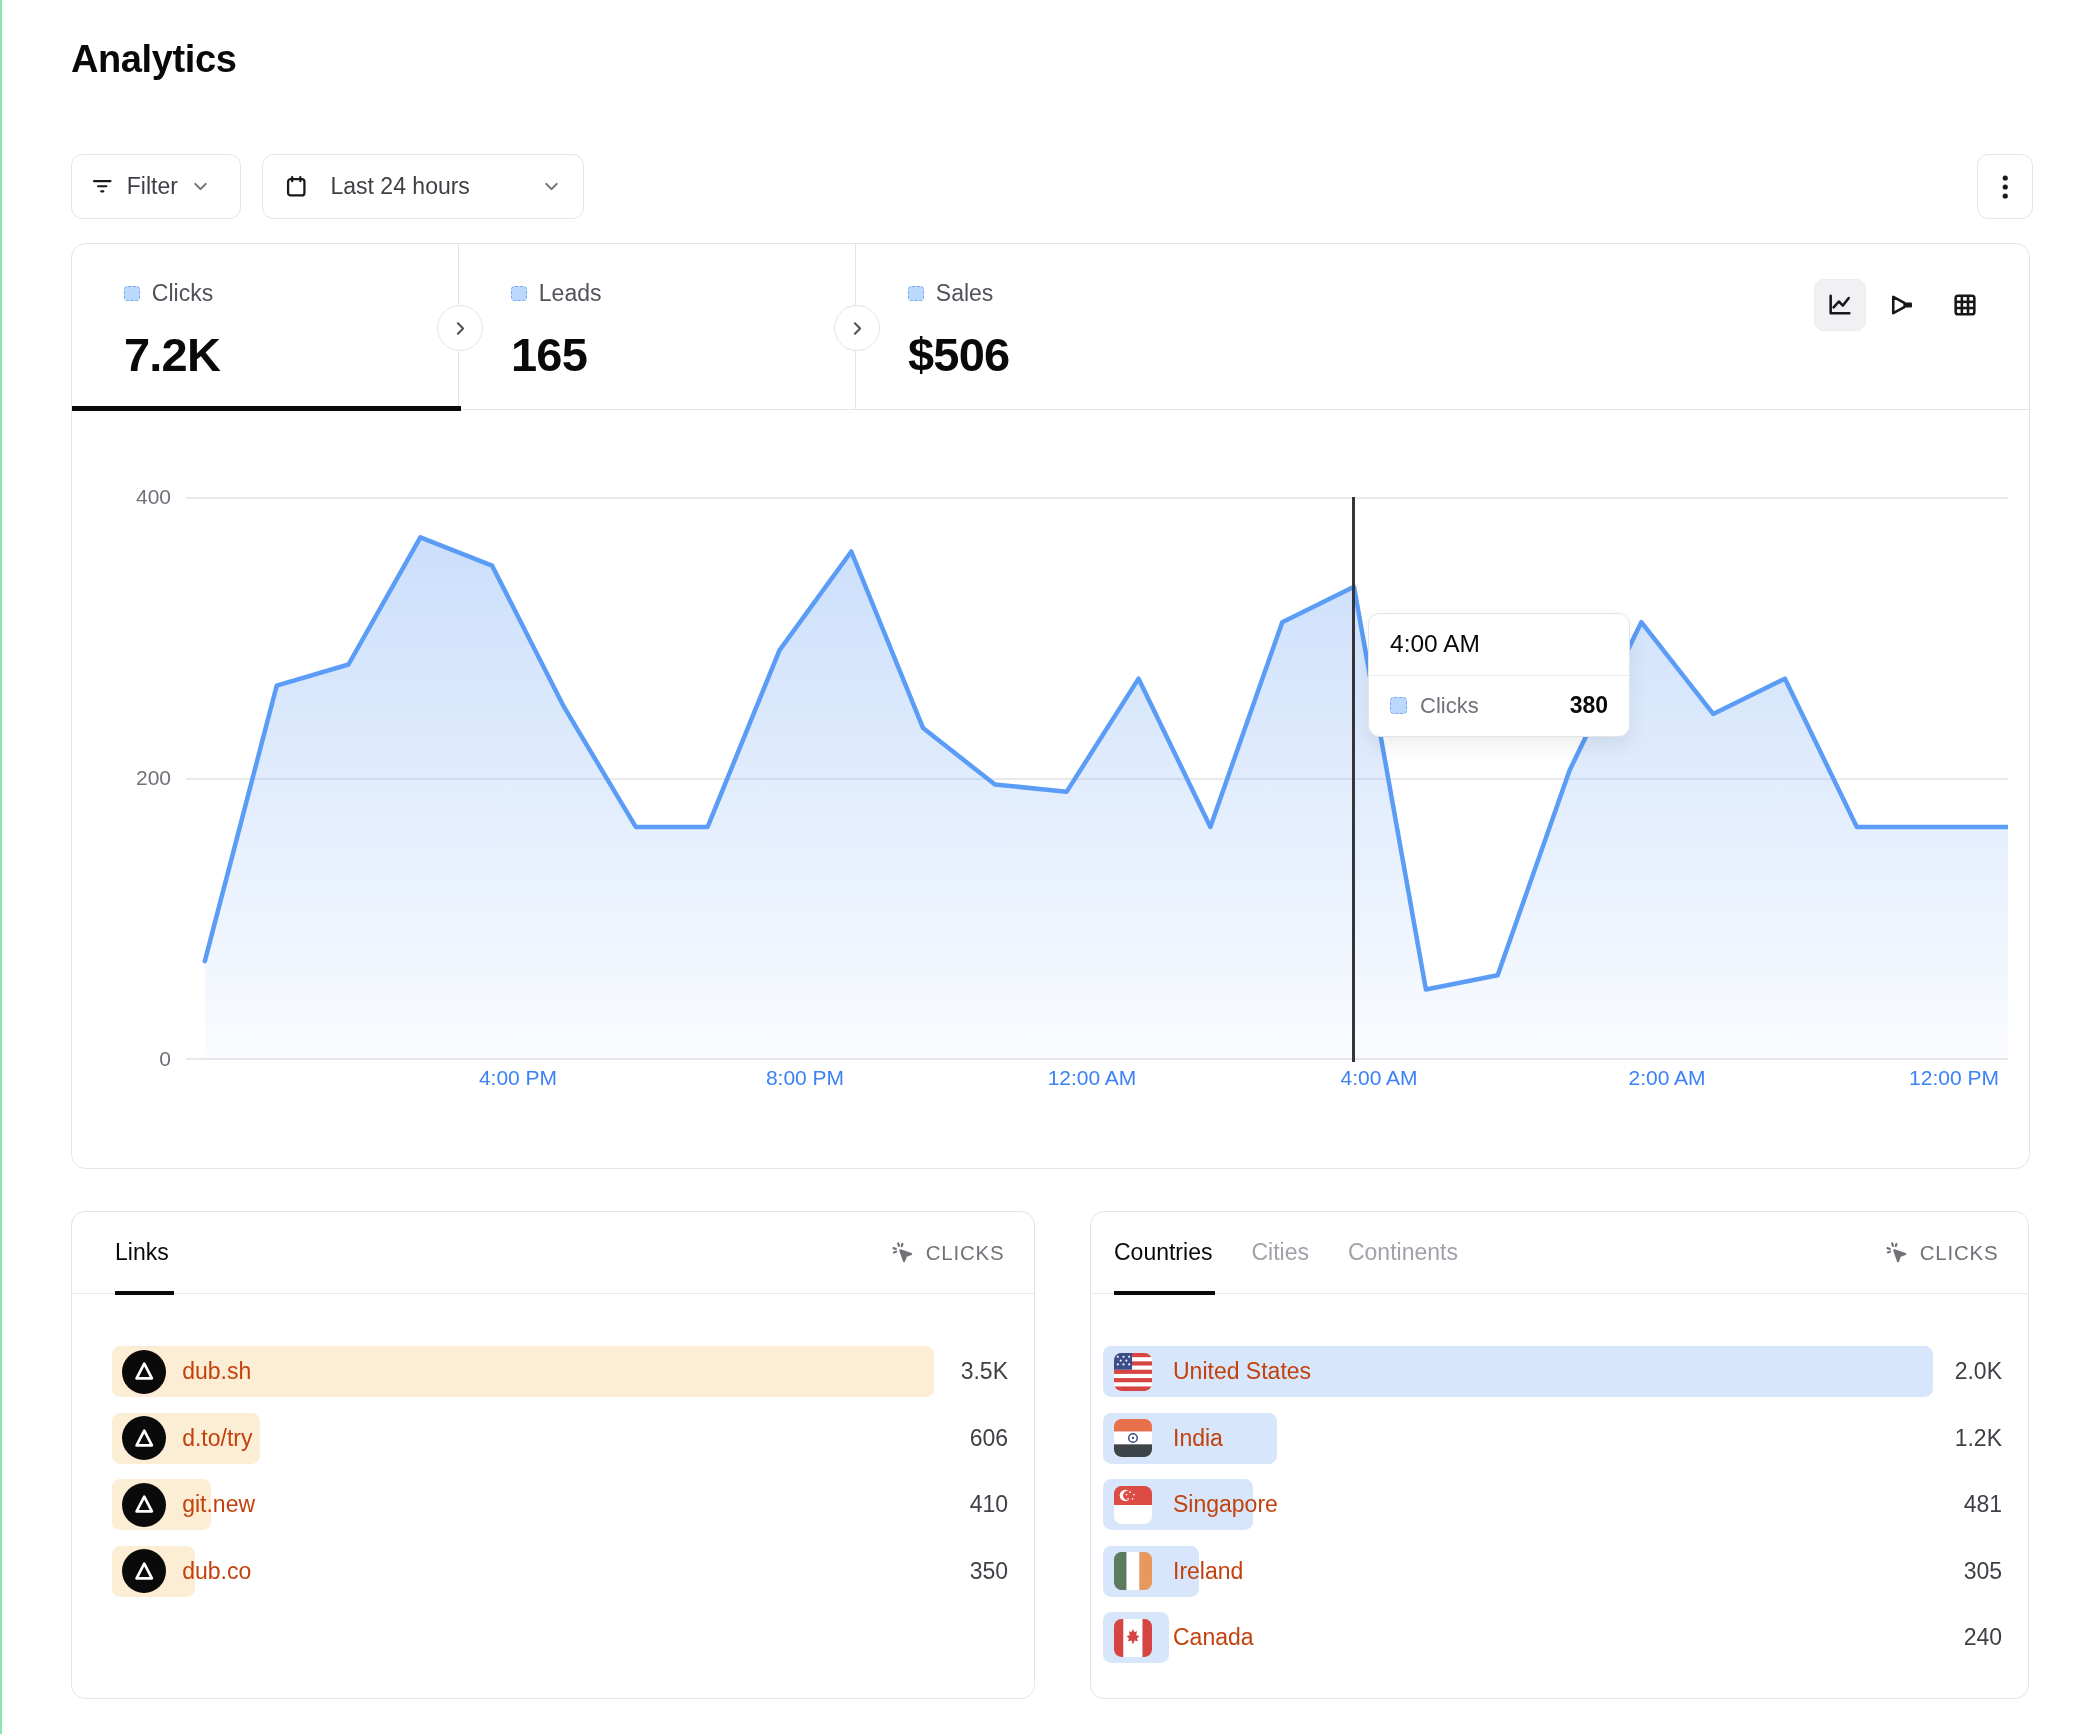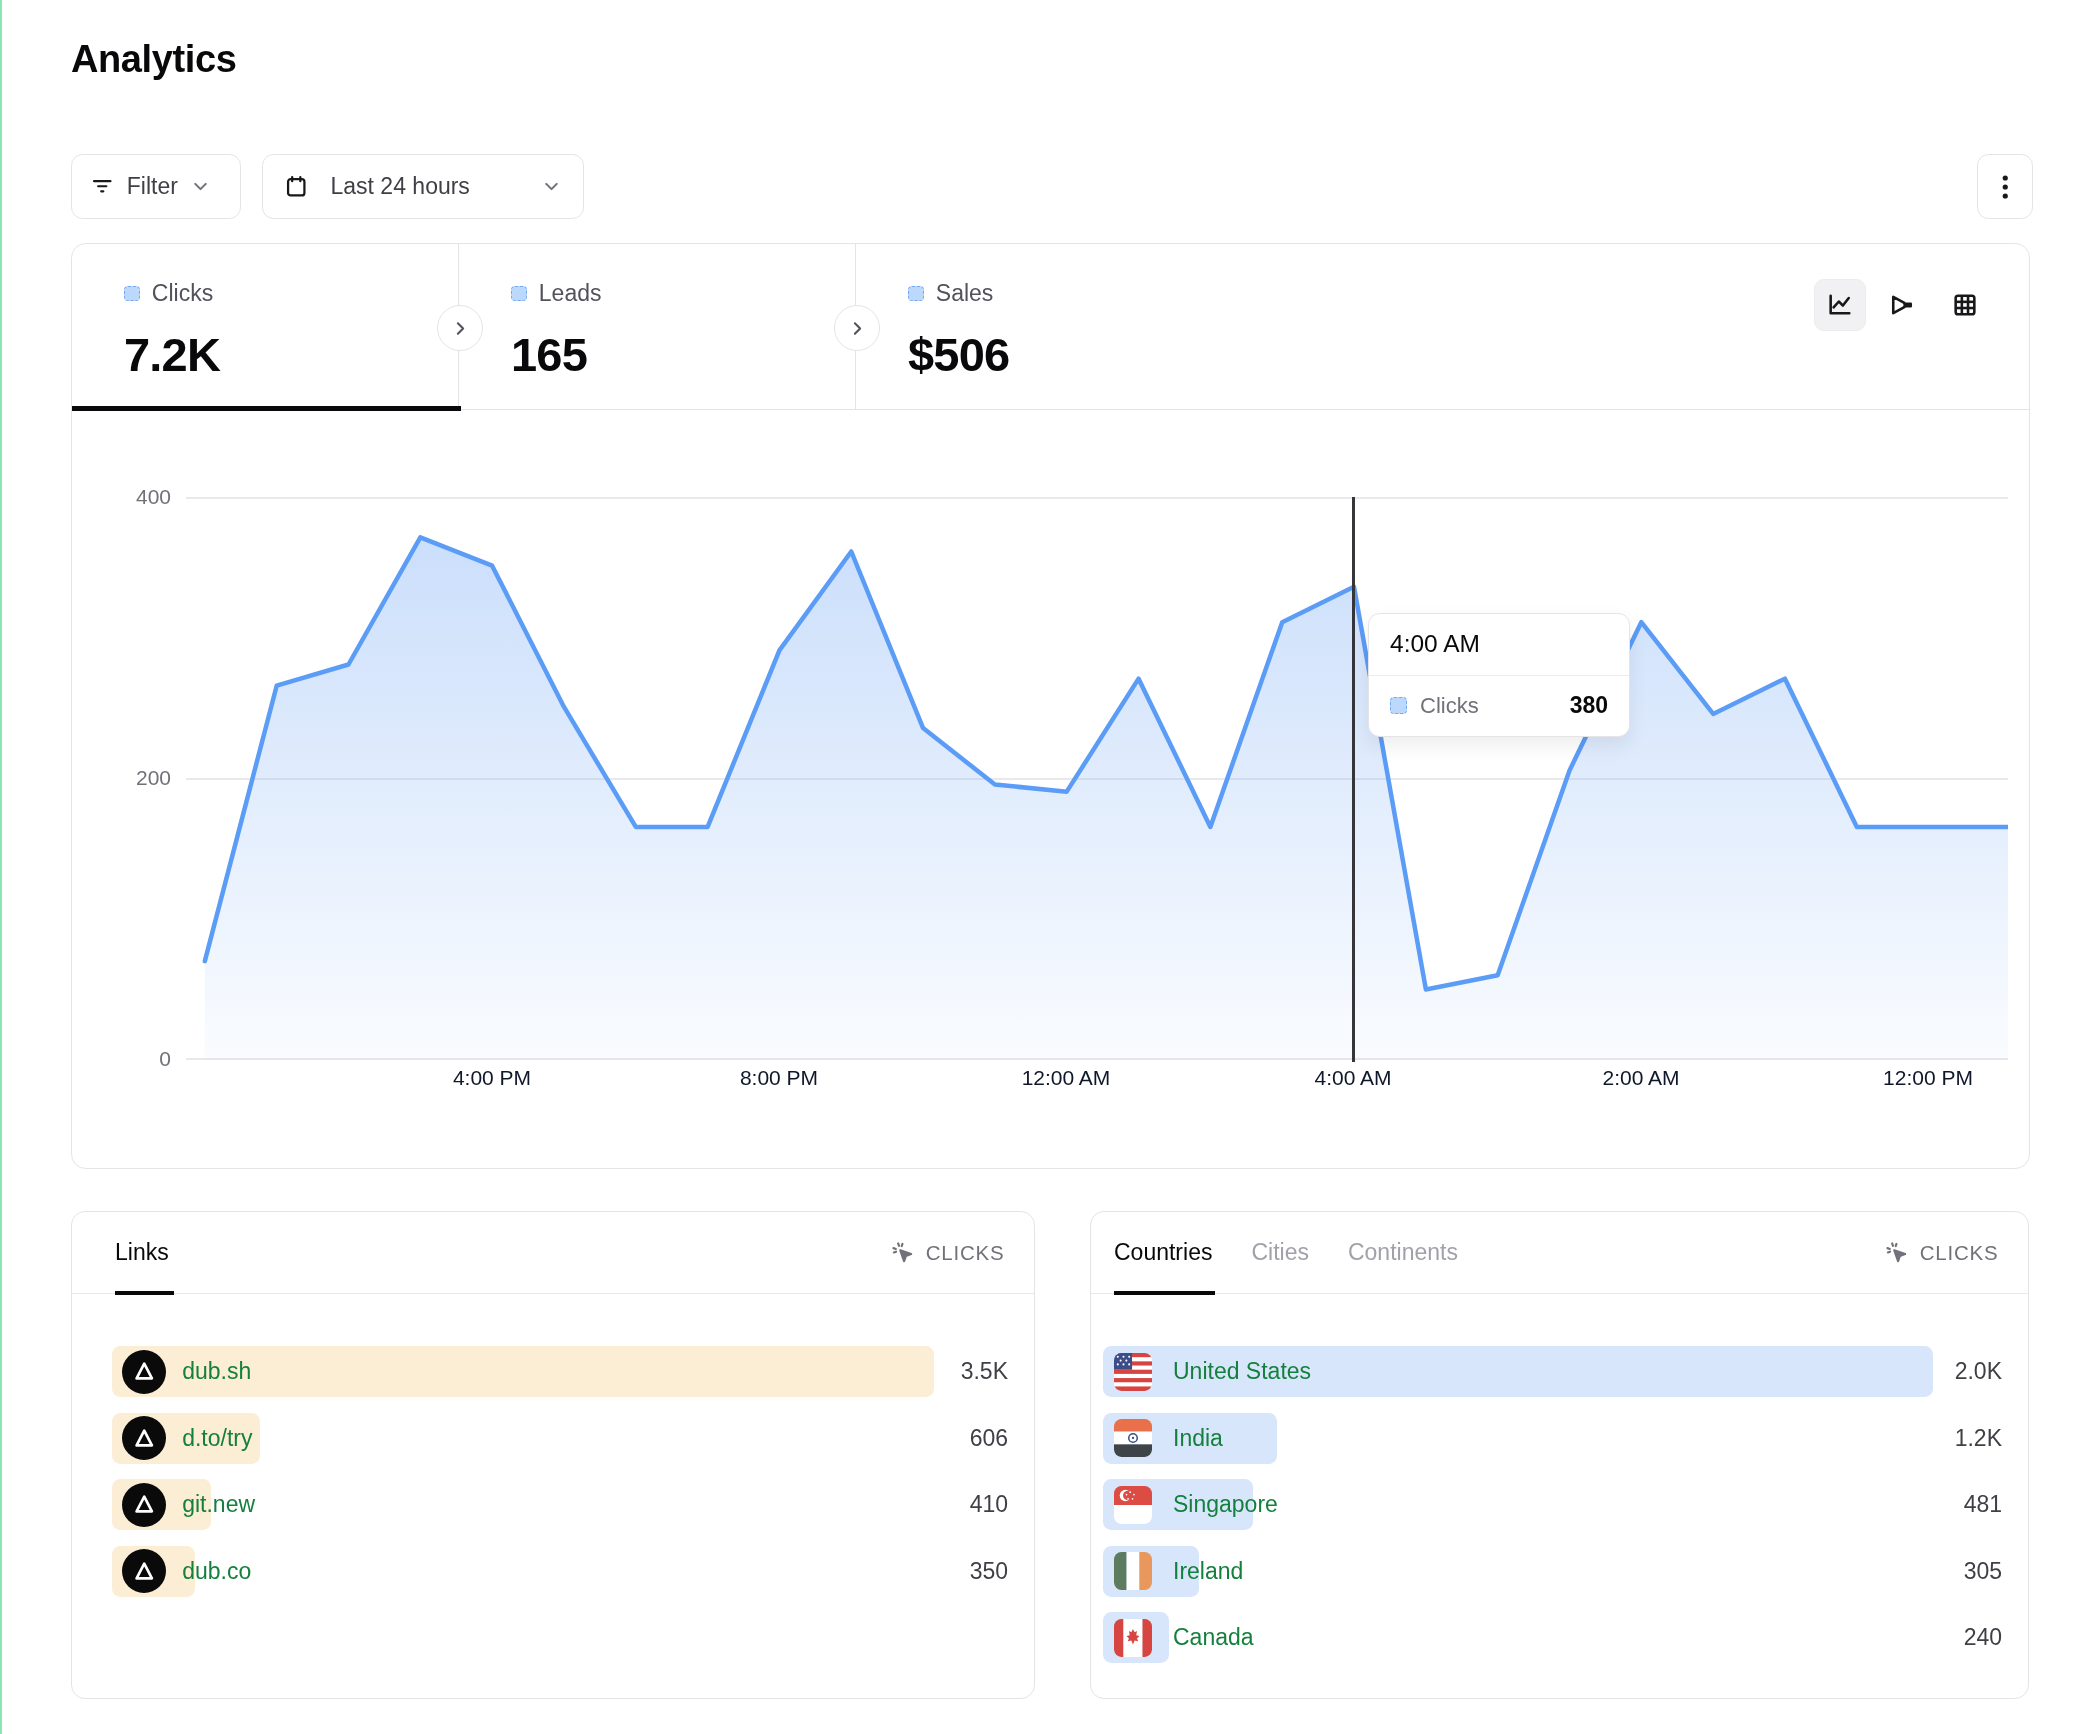--- a/index.html
+++ b/index.html
@@ -31,21 +31,21 @@
   .seg-chevron { position:absolute; top:61px; width:46px; height:46px; border-radius:50%; background:#fff; border:1.6px solid #e4e4e7; display:flex; align-items:center; justify-content:center; cursor:pointer; z-index:2; }
   #seg-chevron-1 { left:365px; }
   #seg-chevron-2 { left:762px; }
 
   .chart-type-btn { position:absolute; top:35px; width:52px; height:52px; border-radius:9.8px; display:flex; align-items:center; justify-content:center; cursor:pointer; background:transparent; border:none; }
   .chart-type-btn.selected { background:#f1f1f3; border:1.6px solid #ececef; }
 
   
   .gridline { position:absolute; left:114px; width:1822px; height:1.6px; background:#e9e9ec; }
   .ytick { position:absolute; width:65px; text-align:right; font-size:21px; color:#71717a; }
-  .xtick { position:absolute; top:822px; transform:translateX(-50%); font-size:21px; color:#0f172a; white-space:nowrap; }
+  .xtick { position:absolute; top:822px; transform:translateX(-50%); font-size:21px; color:#3b82f6; white-space:nowrap;margin-left:26px; }
   #chart-svg { position:absolute; left:114px; top:251px; }
   .crosshair { position:absolute; left:1280px; top:253px; width:2.5px; height:565px; background:#35353a; z-index:4; }
   .chart-tooltip { position:absolute; left:1296px; top:369px; width:262px; background:#fff; border:1.6px solid #e4e4e7; border-radius:11.5px; box-shadow:0 8.2px 19.6px rgba(0,0,0,0.07); z-index:5; }
   .tooltip-header { padding:16.4px 21px; font-size:24.5px; color:#09090b; border-bottom:1.6px solid #ececef; }
   .tooltip-row { padding:16.4px 21px; display:flex; align-items:center; gap:13px; }
   .tooltip-row .tt-label { font-size:22px; color:#71717a; }
   .tooltip-row .tt-value { margin-left:auto; font-size:23px; font-weight:700; color:#09090b; }
 
   
   .panel { position:absolute; top:1211px; height:488px; border:1.6px solid #e4e4e7; border-radius:14px; background:#fff; }
@@ -62,21 +62,21 @@
   .rows { position:absolute; left:0; right:0; top:82px; padding:52px 26px 0 0; }
   #links-panel .rows { padding-left:40px; }
   #countries-panel .rows { padding-left:11.5px; }
   .data-row { position:relative; height:51px; margin-bottom:15.5px; cursor:pointer; }
   .row-bar { position:absolute; left:0; top:0; height:51px; border-radius:8.2px; }
   #links-panel .row-bar { background:#fcedd5; }
   #countries-panel .row-bar { background:#d8e6fb; }
   .row-content { position:absolute; left:0; top:0; height:51px; display:flex; align-items:center; }
   #links-panel .row-content { padding-left:9.8px; gap:16.4px; }
   #countries-panel .row-content { padding-left:11.5px; gap:21px; }
-  .row-label { font-size:23px; color:#15803d; }
+  .row-label { font-size:23px; color:#c2410c; }
   .row-value { position:absolute; right:0; top:0; height:51px; display:flex; align-items:center; font-size:23px; color:#3f3f46; }
   .favicon { width:44px; height:44px; border-radius:50%; background:#0a0a0a; display:flex; align-items:center; justify-content:center; }
   .flag { width:38px; height:38px; border-radius:7.4px; overflow:hidden; flex:none; }
 </style>
 </head>
 <body>
 
 <div class="page-title">Analytics</div>
 
 <div class="btn" id="filter-btn">

